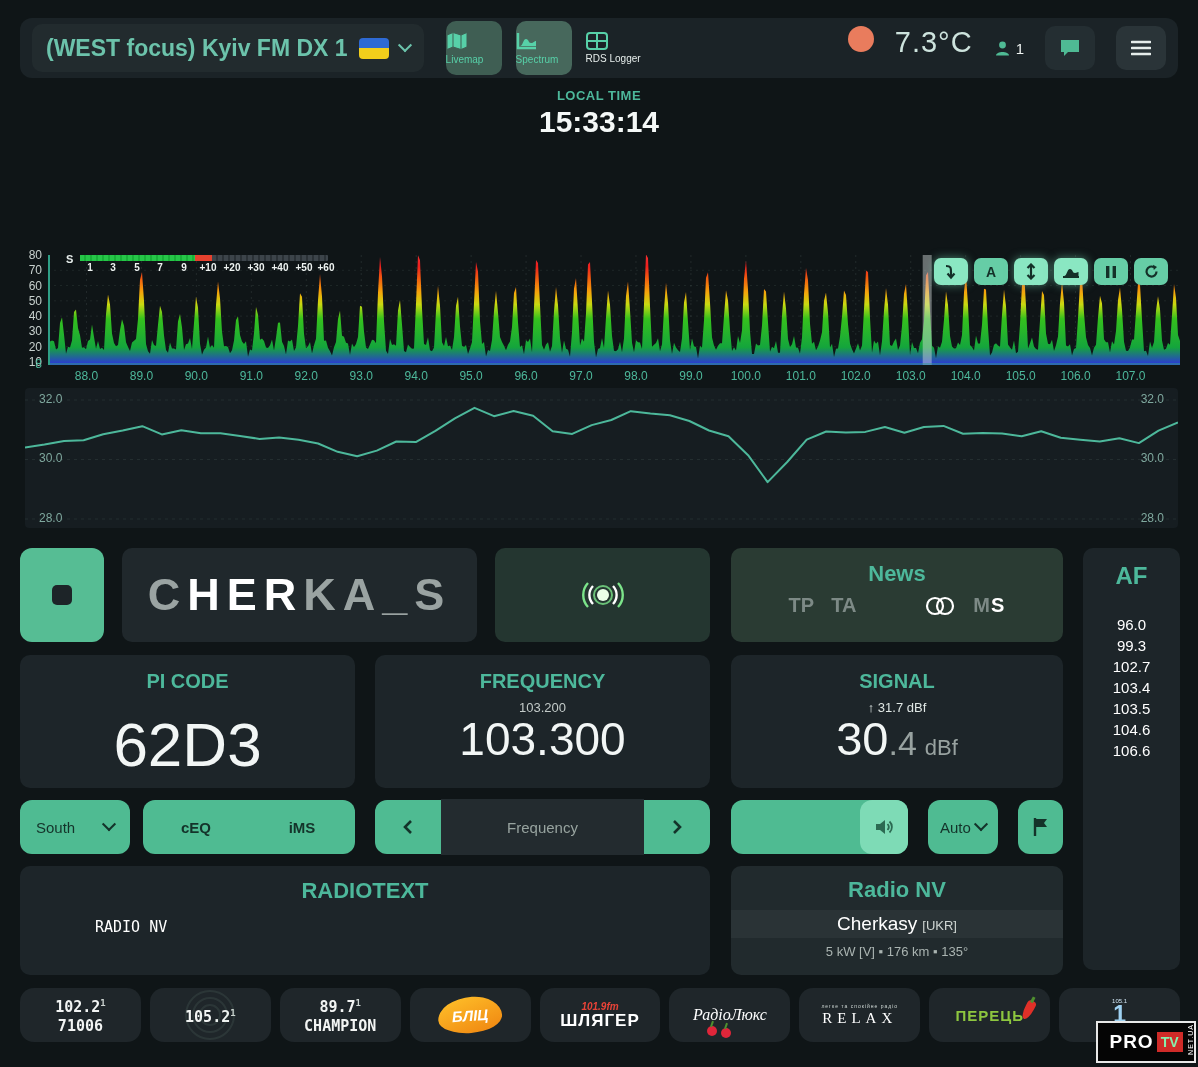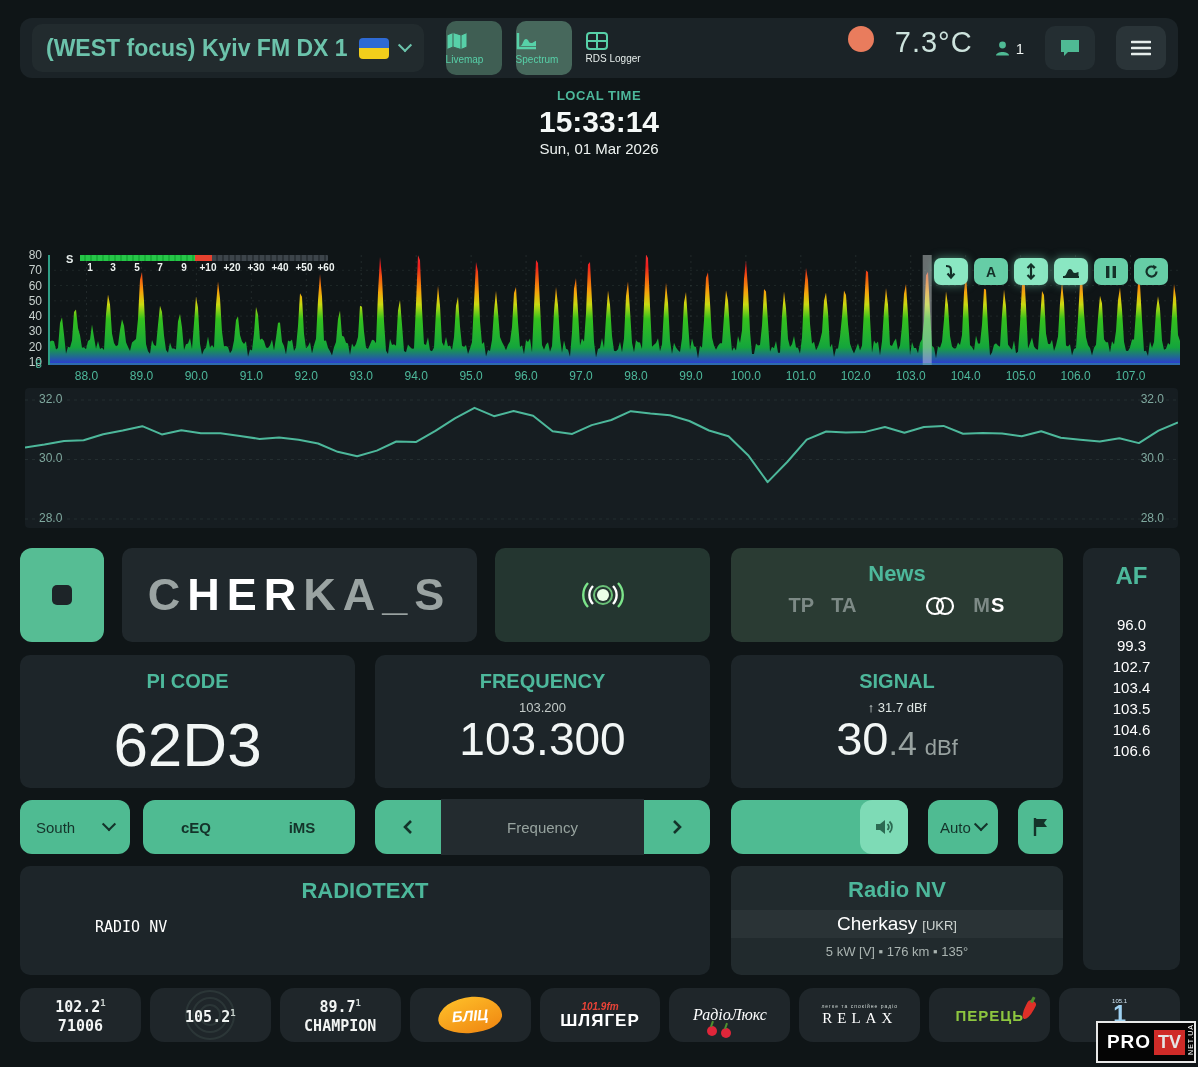--- a/index.html
+++ b/index.html
@@ -133,21 +133,21 @@
   .pepper{position:absolute;right:17px;top:12px;width:9px;height:20px;background:#e03028;
        border-radius:50% 50% 60% 60%/20% 20% 80% 80%;transform:rotate(28deg);}
   .pepper:after{content:"";position:absolute;left:2px;top:-4px;width:3px;height:6px;background:#4f8f2f;}
   .fm1-top{font-size:6px;color:#cfe4f2;}
   .fm1{font-size:23px;font-weight:bold;color:#9fd2f2;line-height:20px;}
   .fm1-sub{font-size:9px;font-weight:bold;color:#9fd2f2;line-height:8px;}
   
   .wm{position:absolute;right:2px;bottom:4px;width:96px;height:38px;background:#050505;border:2px solid #e8e8e8;
       display:flex;align-items:center;justify-content:center;gap:3px;z-index:9;}
   .wm .pro{font-size:19px;font-weight:bold;color:#fff;letter-spacing:1px;}
-  .wm .tv{background:#cf2b28;color:#e5e5e5;font-weight:bold;font-size:18px;padding:2px 4px;}
+  .wm .tv{background:#cf2b28;color:#86efac;font-weight:bold;font-size:14px;padding:2px 4px;}
   .wm .net{position:absolute;right:0px;top:1px;writing-mode:vertical-rl;transform:rotate(180deg);
       font-size:7px;letter-spacing:1px;color:#fff;}
 </style>
 </head>
 <body>
 
 <header class="topbar">
   <div class="title-pill">
     <span>(WEST focus) Kyiv FM DX 1</span>
     <span class="uaflag">
@@ -197,21 +197,20 @@
       <svg width="20" height="16" viewBox="0 0 20 16">
         <path d="M1 2 H19 M1 8 H19 M1 14 H19" stroke="#e6edeb" stroke-width="2.6" stroke-linecap="round"></path>
       </svg>
     </div>
   </div>
 </header>
 
 <div class="clock">
   <div class="lbl teal">LOCAL TIME</div>
   <div class="time">15:33:14</div>
-  <div class="date">Sun, 01 Mar 2026</div>
 </div>
 
 <div id="yticks">
     <span class="ytick" style="top: 248px;">80</span>
     <span class="ytick" style="top: 263.278px;">70</span>
     <span class="ytick" style="top: 278.556px;">60</span>
     <span class="ytick" style="top: 293.833px;">50</span>
     <span class="ytick" style="top: 309.111px;">40</span>
     <span class="ytick" style="top: 324.389px;">30</span>
     <span class="ytick" style="top: 339.667px;">20</span>

